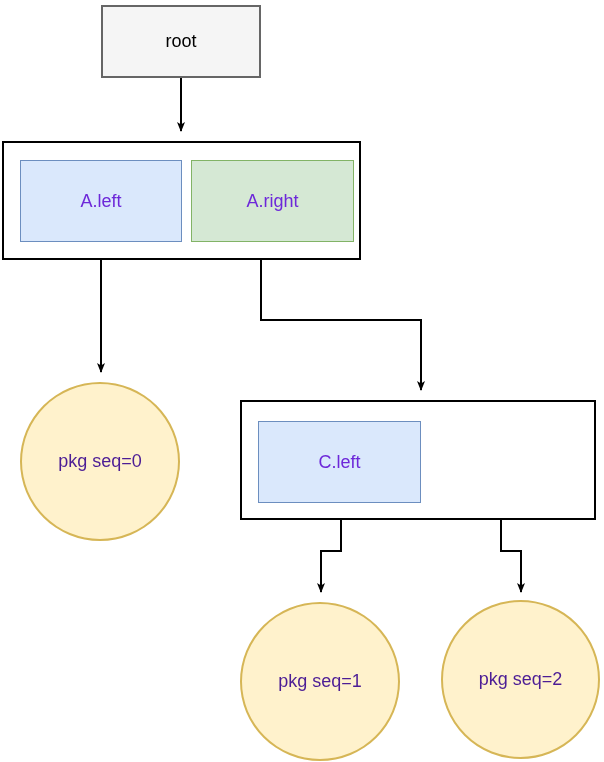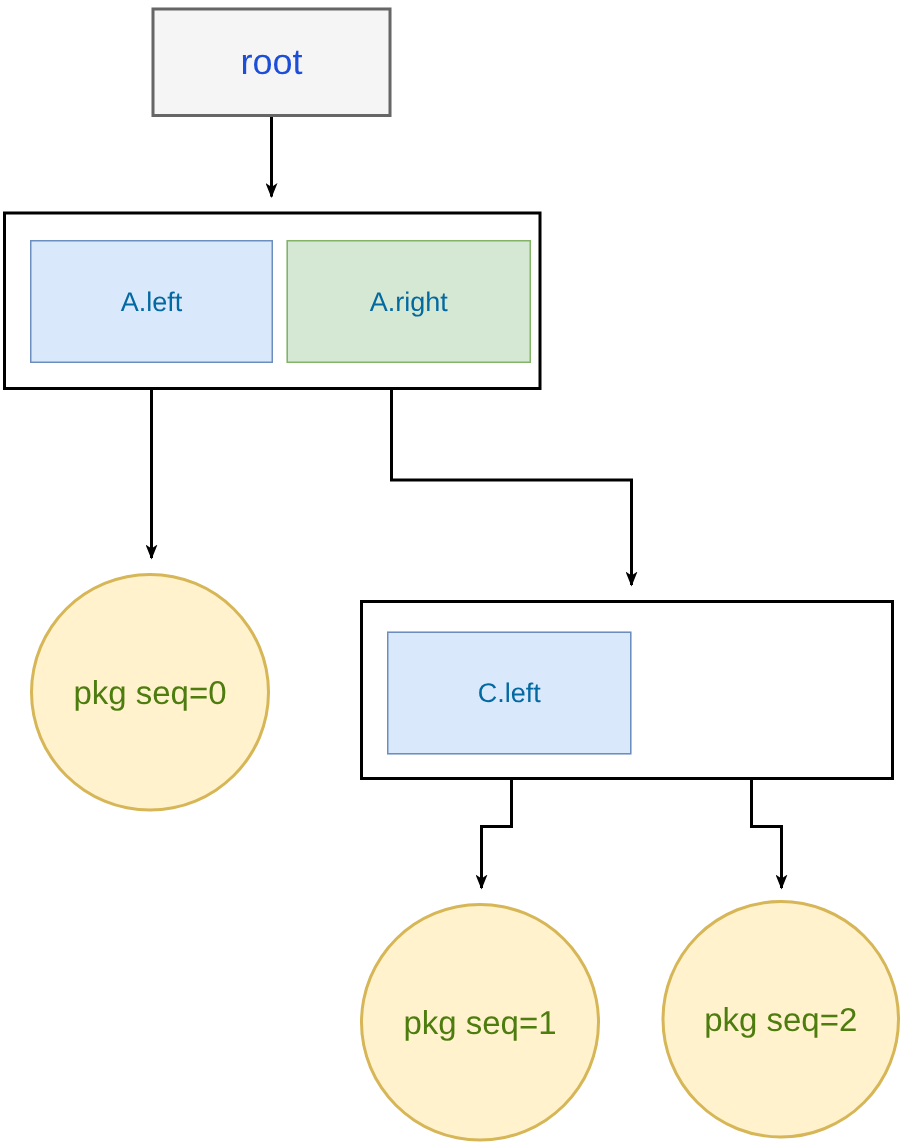--- a/index.html
+++ b/index.html
@@ -43,22 +43,22 @@
     top: 5px;
     width: 160px;
     height: 73px;
     background: #f5f5f5;
     border: 2px solid #666666;
     display: flex;
     align-items: center;
     justify-content: center;
   }
   .node-root .node-label {
-    font-size: 24px;
-    color: #1d4ed8;
+    font-size: 18px;
+    color: #000000;
   }
 
   
   .node-split {
     background: #ffffff;
     border: 2px solid #000000;
   }
   .node-a {
     left: 2px;
     top: 141px;
@@ -72,21 +72,21 @@
     height: 120px;
   }
 
   .cell {
     position: absolute;
     box-sizing: border-box;
     display: flex;
     align-items: center;
     justify-content: center;
     font-size: 18px;
-    color: #0369a1;
+    color: #6d28d9;
   }
   .cell-blue {
     background: #dae8fc;
     border: 1px solid #6c8ebf;
   }
   .cell-green {
     background: #d5e8d4;
     border: 1px solid #82b366;
   }
 
@@ -101,22 +101,22 @@
   
   .node-circle {
     border-radius: 50%;
     background: #fff2cc;
     border: 2px solid #d6b656;
     display: flex;
     align-items: center;
     justify-content: center;
   }
   .node-circle .node-label {
-    font-size: 22px;
-    color: #4d7c0f;
+    font-size: 18px;
+    color: #4c1d95;
   }
   .node-pkg0 { left: 20px;  top: 382px; width: 160px; height: 159px; }
   .node-pkg1 { left: 240px; top: 602px; width: 160px; height: 159px; }
   .node-pkg2 { left: 441px; top: 600px; width: 159px; height: 159px; }
 </style>
 </head>
 <body>
 
 <div id="diagram-canvas">
 

